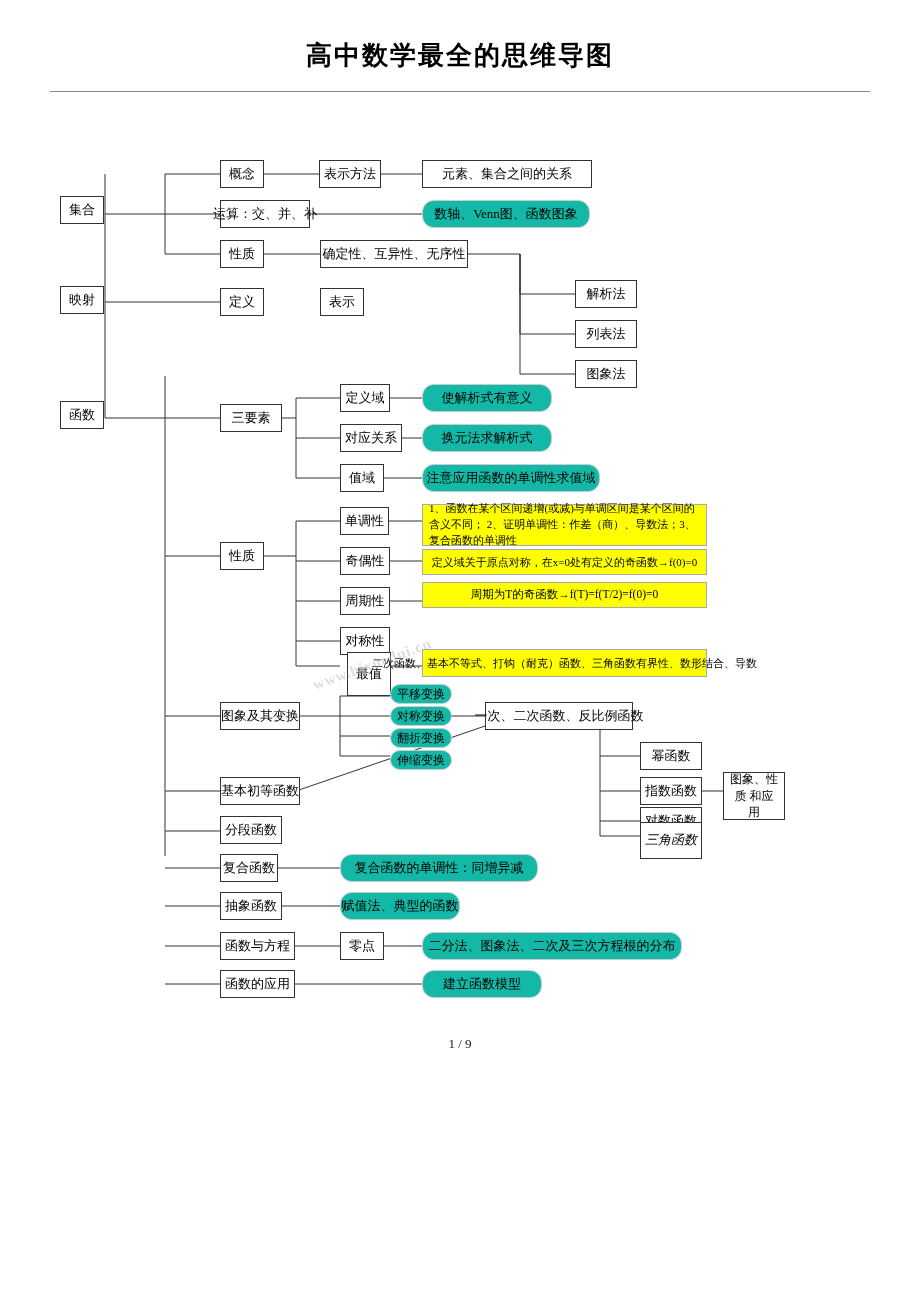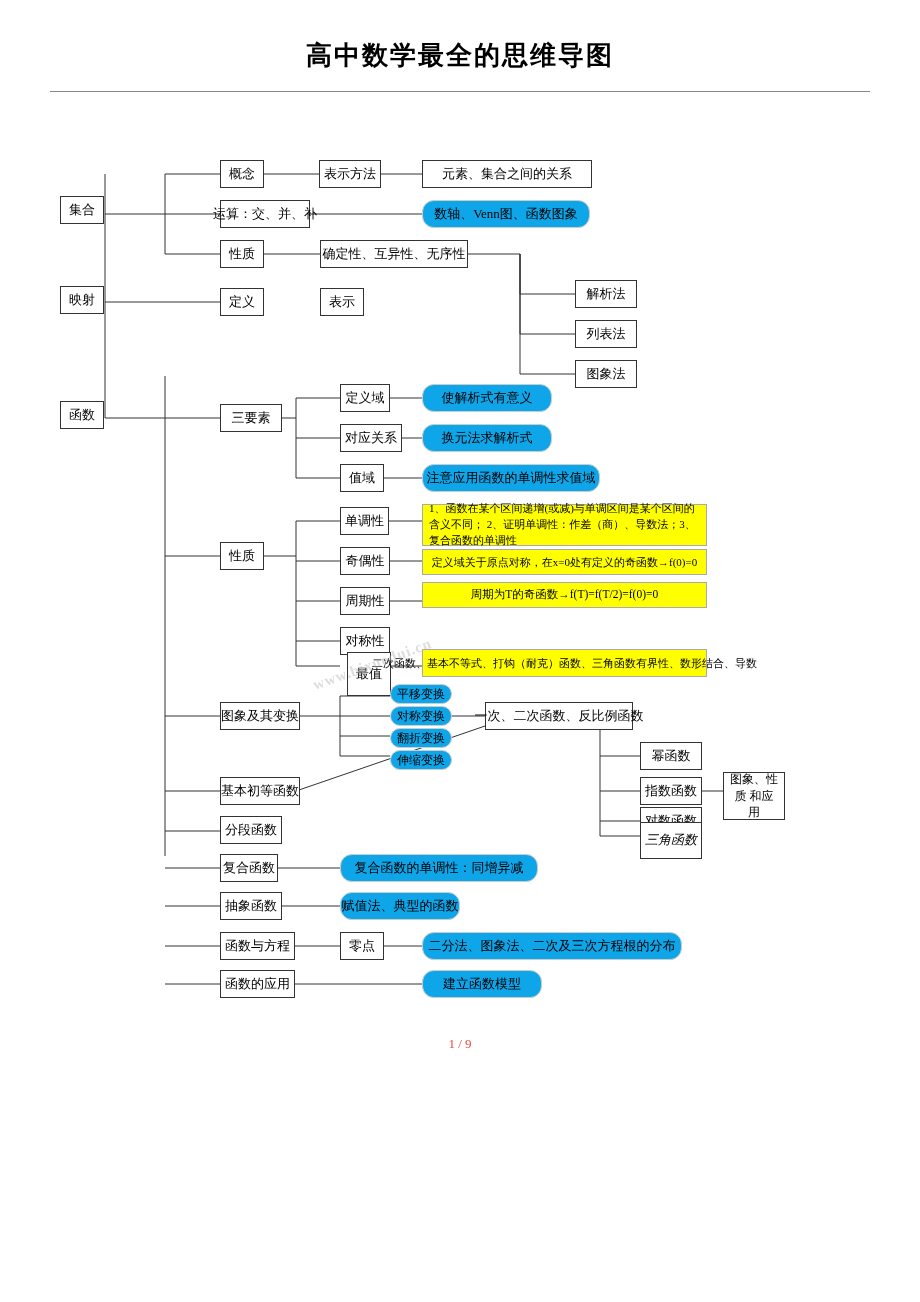--- a/index.html
+++ b/index.html
@@ -45,21 +45,21 @@
       text-align: center;
       display: flex;
       align-items: center;
       justify-content: center;
       font-size: 13px;
       white-space: nowrap;
       padding: 2px 6px;
       line-height: 1.4;
     }
     .box.yellow {
-      background: #0ea5e9;
+      background: #14b8a6;
       border: 1px solid #ccc;
       border-radius: 12px;
     }
     
     .lines-svg {
       position: absolute;
       top: 0; left: 0;
       width: 100%;
       height: 100%;
       pointer-events: none;
@@ -71,21 +71,21 @@
       font-weight: bold;
       transform: rotate(-20deg);
       pointer-events: none;
       white-space: nowrap;
       letter-spacing: 1px;
     }
     .page-num {
       text-align: center;
       font-size: 13px;
       margin-top: 30px;
-      color: #ef4444;
+      color: #0f172a;
     }
     
     .box.small {
       font-size: 12px;
       padding: 1px 5px;
     }
     .box.note {
       background: #ffff00;
       border: 1px solid #aaa;
       font-size: 11.5px;

